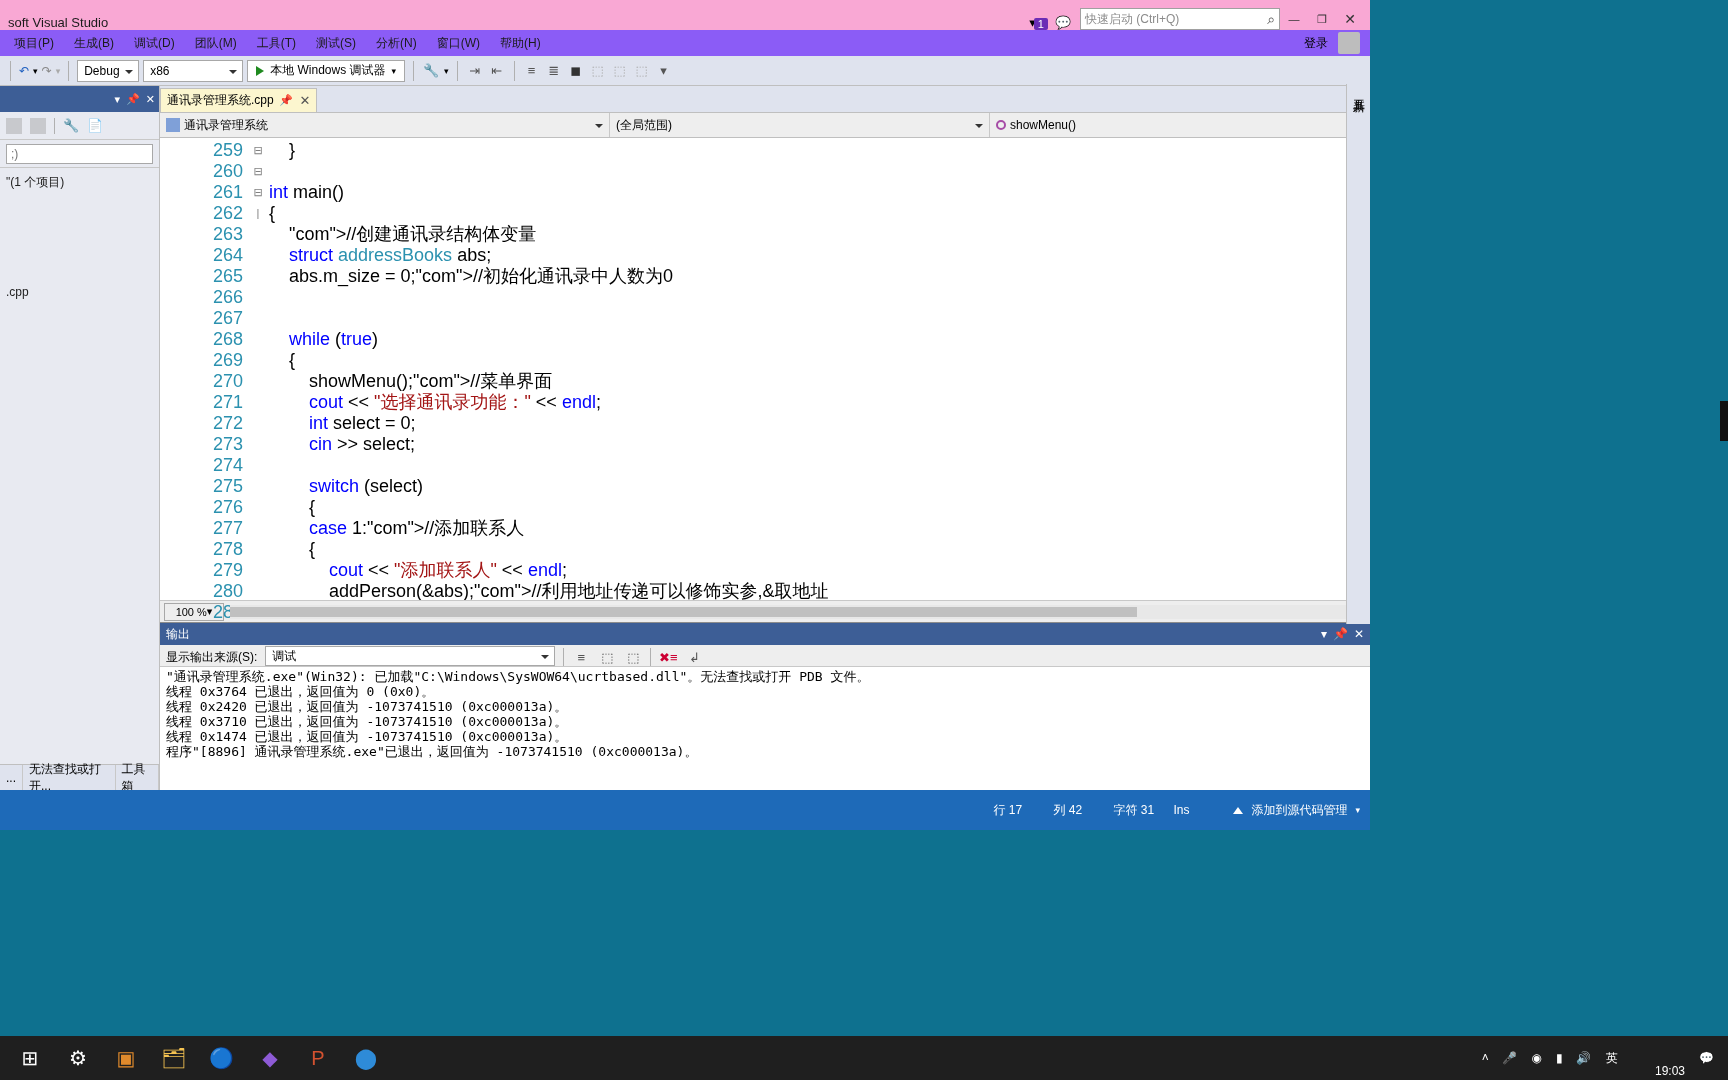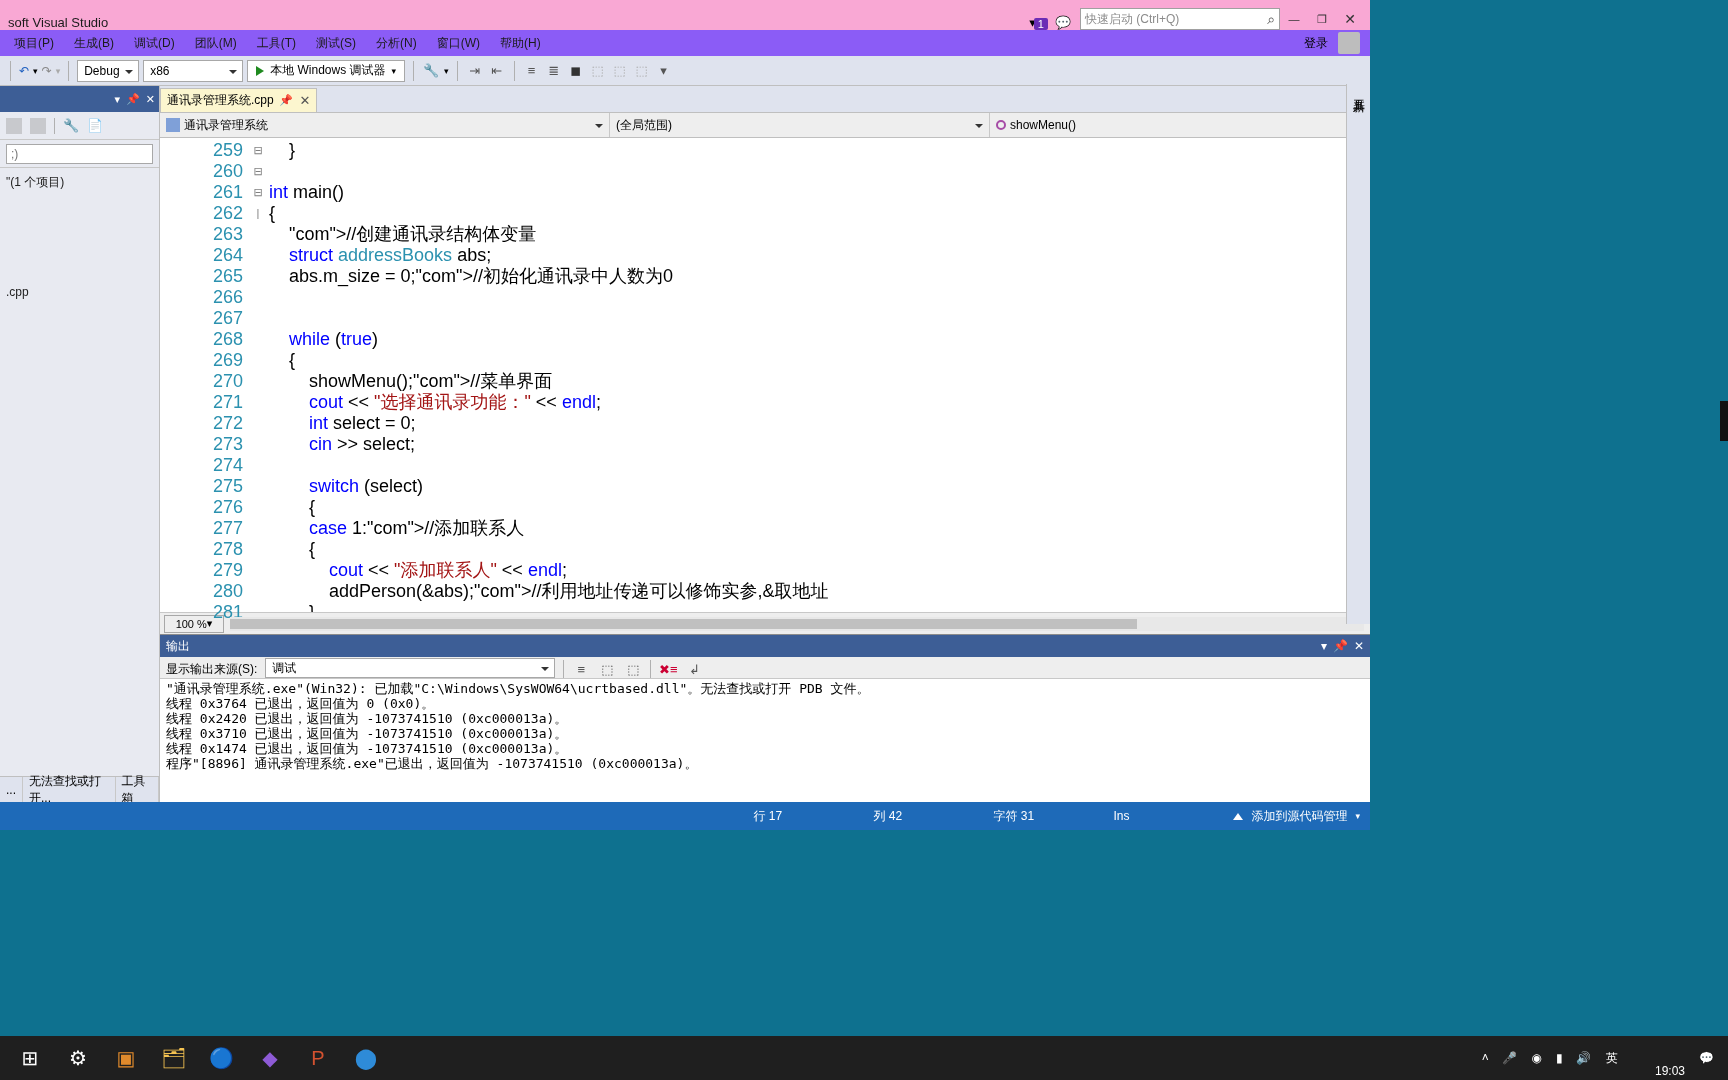--- a/index.html
+++ b/index.html
@@ -78,21 +78,21 @@
 
 .outpanel { border-top:1px solid #8c8c8c; background:#eee; display:flex; flex-direction:column; height:168px;}
 .out-title { height:22px; background:#3d5e96; color:#fff; display:flex; align-items:center; padding:0 6px; font-size:12px;}
 .out-title .r{margin-left:auto; display:flex; gap:6px;}
 .out-tools { height:22px; display:flex; align-items:flex-end; gap:8px; padding:0 6px; font-size:12px; background:#eee; border-bottom:1px solid #c8c8c8;}
 .out-combo{ width:290px; height:20px; border:1px solid #a8a8a8; background:#fff; display:flex; align-items:center; padding:0 18px 0 6px; position:relative; font-size:12px;}
 .out-combo::after{content:"";position:absolute;right:5px;top:8px;border:4px solid transparent;border-top-color:#333;}
 .out-text { flex:1; overflow:auto; background:#fff; font-family:"NSimSun",Consolas,monospace; font-size:13px; padding:2px 6px; white-space:pre; line-height:15px;}
 
 
-.statusbar { height:28px; background:#1e6ab8; color:#fff; display:flex; align-items:center; font-size:12px; gap:60px; padding:0 10px;}
+.statusbar { height:40px; background:#1e6ab8; color:#fff; display:flex; align-items:center; font-size:12px; padding:0 10px;}
 .statusbar .l{flex:1;}
 .statusbar .cell{min-width:60px;}
 .statusbar .rt{display:flex;align-items:center;gap:8px;}
 .up-arr{display:inline-block;width:0;height:0;border-left:5px solid transparent;border-right:5px solid transparent;border-bottom:7px solid #fff;}
 
 
 .rail{ position:absolute; right:0; top:84px; width:24px; height:540px; background:#dfe3ee; border-left:1px solid #bfbfbf; writing-mode:vertical-rl; text-orientation:upright; font-size:12px; display:flex; align-items:center; justify-content:flex-start; padding-top:6px;}
 
 
 .taskbar { position:absolute; left:0; right:0; bottom:0; height:44px; background:#1f1f1f; display:flex; align-items:center; padding:0 6px; color:#fff; font-size:12px;}

